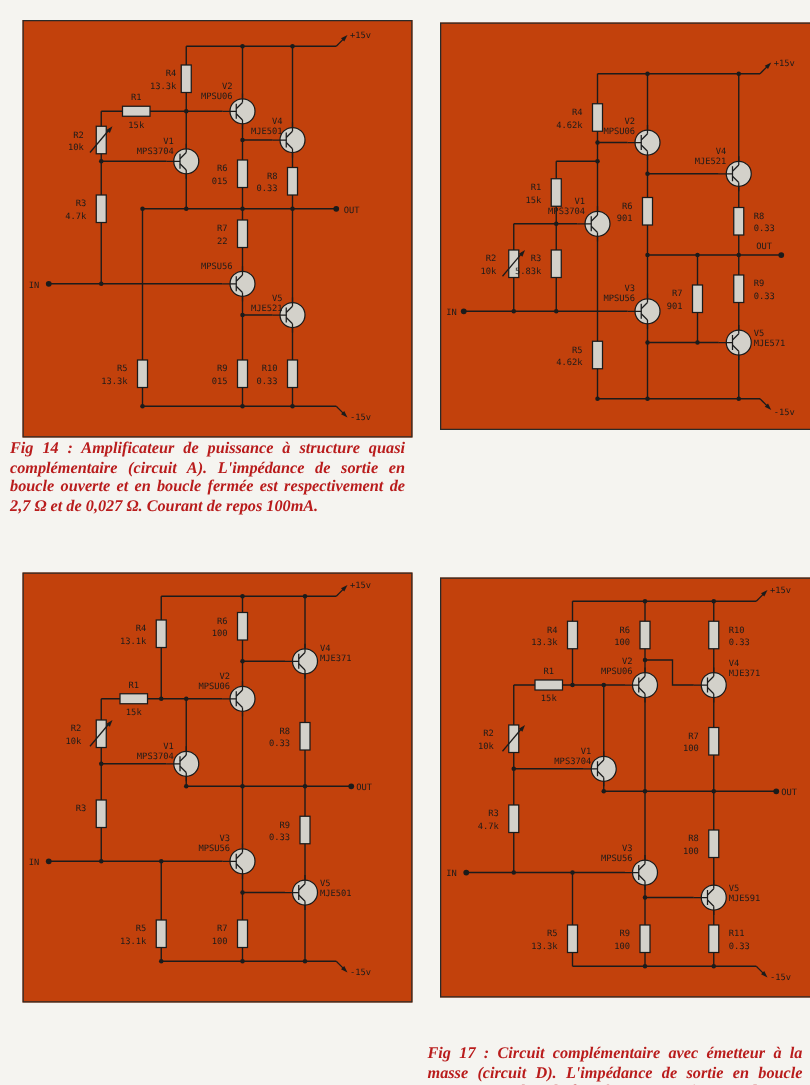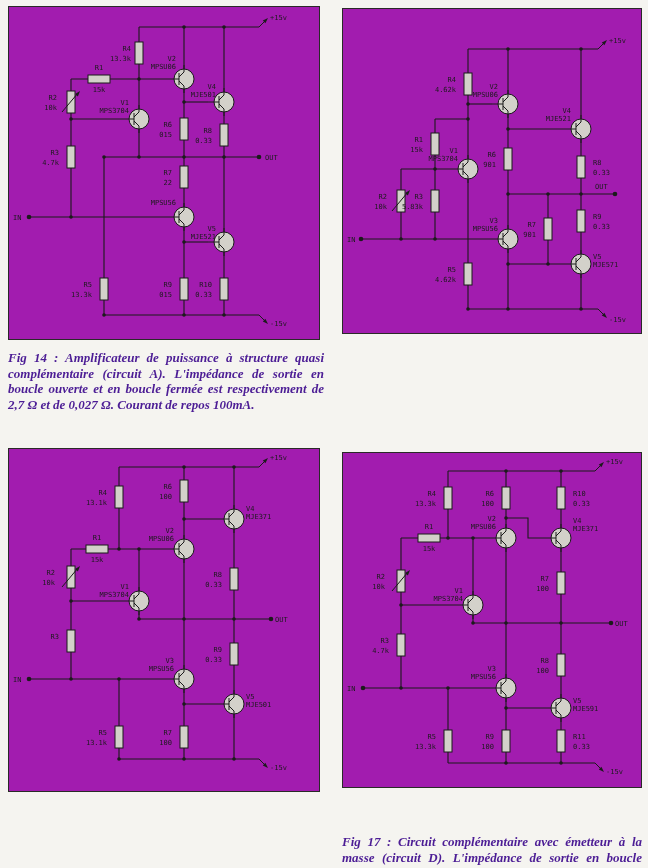--- a/index.html
+++ b/index.html
@@ -1,19 +1,19 @@
 <!DOCTYPE html>
 <html><head>
 <meta charset="utf-8">
 <style>
   html,body{margin:0;padding:0;}
   .page{position:relative;width:648px;height:868px;background:#f5f4f0;overflow:hidden;}
-  .panel{position:absolute;background:#a21caf;border:1px solid #2a2a28;box-sizing:border-box;margin:0;}
+  .panel{position:absolute;background:#c2410c;border:1px solid #2a2a28;box-sizing:border-box;margin:10px;}
   .panel svg{display:block;}
-  .cap{position:absolute;margin:0;font:italic bold 13px/15.5px "Liberation Serif",serif;color:#4c1d95;text-align:justify;}
+  .cap{position:absolute;margin:0;font:italic bold 13px/15.5px "Liberation Serif",serif;color:#b91c1c;text-align:justify;}
   .w line,.w polyline{stroke:#1b1b1b;stroke-width:1.1;fill:none;}
   .lbl{font-family:"DejaVu Sans Mono",monospace;font-size:7px;fill:#1b1b1b;}
   .e{text-anchor:end;} .m{text-anchor:middle;}
   .dot{fill:#1b1b1b;stroke:none;}
 </style>
 </head>
 <body>
 
 <svg width="0" height="0" style="position:absolute" aria-hidden="true">
   <defs>

